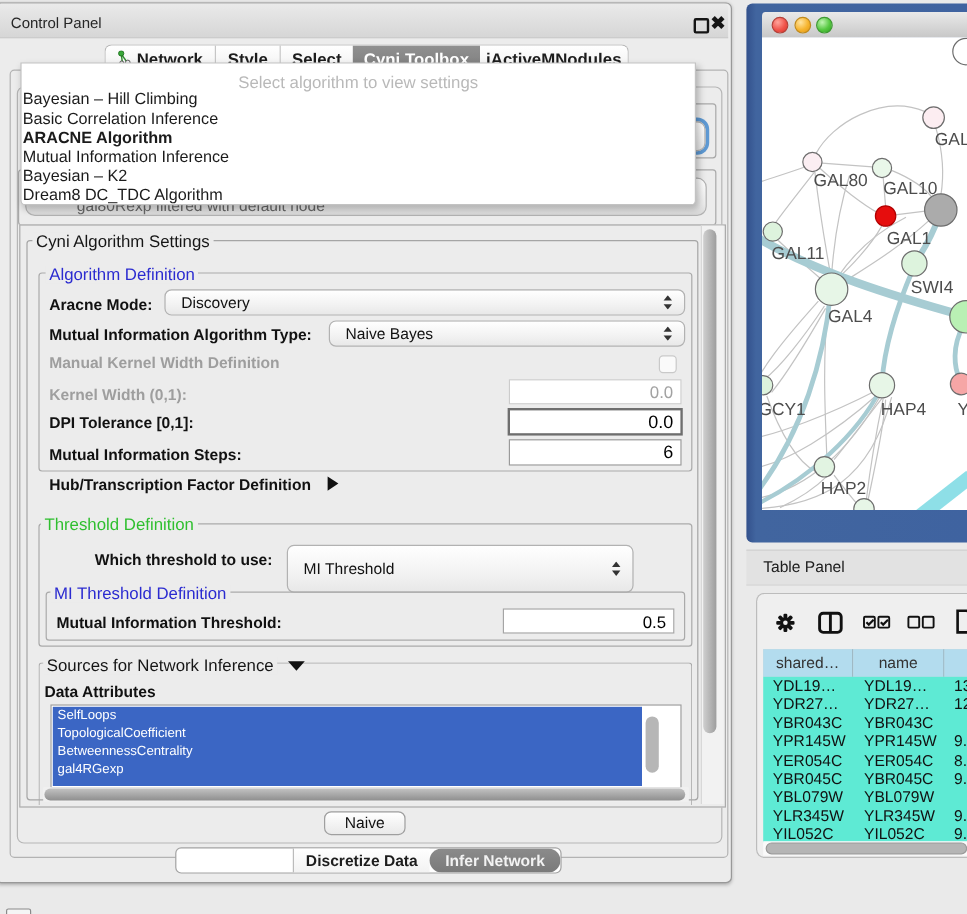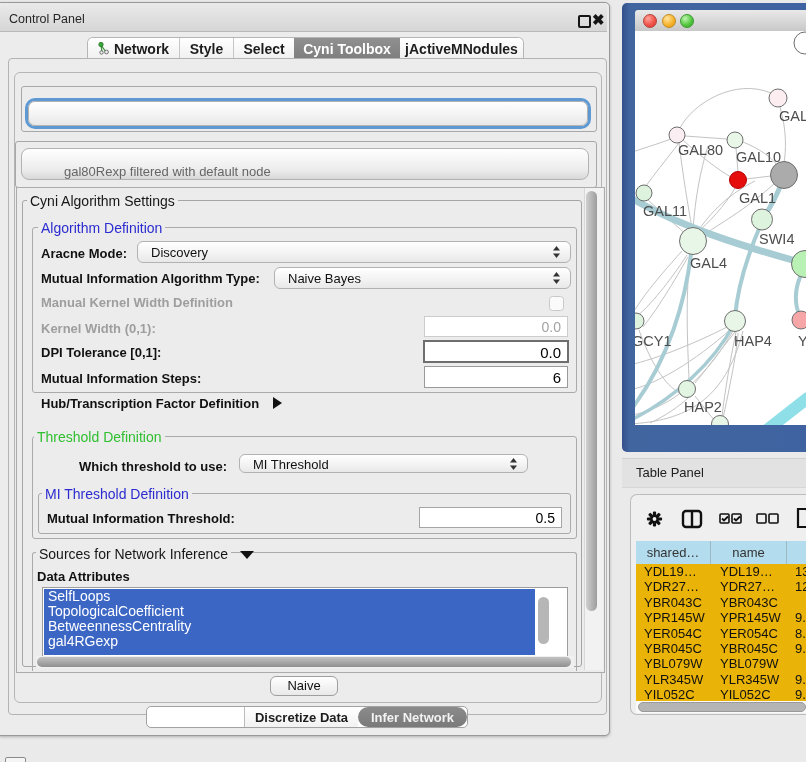--- a/index.html
+++ b/index.html
@@ -100,21 +100,21 @@
       <span>6</span>
     </div>
 
   <div class="lbl abs" style="left:41px;top:396px;">Hub/Transcription Factor Definition</div>
   <div class="abs" style="left:273px;top:397px;width:0;height:0;border-left:9px solid #111;border-top:6px solid transparent;border-bottom:6px solid transparent;"></div>
 
   <div class="gbox" style="left:32px;top:436px;width:543px;height:101px;"></div>
   <div class="gtitle" style="left:34px;top:430px;color:#2fbf2f;">Threshold Definition</div>
 
   <div class="lbl abs" style="left:79px;top:459px;">Which threshold to use:</div>
-  <div class="combo" style="left:239px;top:454px;width:289px;height:19px;">
+  <div class="combo" style="left:239px;top:454px;width:289px;height:40px;">
     <span class="ct">MI Threshold</span>
     <svg class="arr" viewBox="0 0 9 12">
         <path d="M4.5 0 L8 4.5 H1 Z" fill="#333"></path>
         <path d="M4.5 12 L8 7.5 H1 Z" fill="#333"></path>
       </svg>
   </div>
 
   <div class="gbox" style="left:38px;top:493px;width:531px;height:39px;"></div>
   <div class="gtitle" style="left:42px;top:487px;color:#2b2bd0;">MI Threshold Definition</div>
   <div class="lbl abs" style="left:47px;top:511px;">Mutual Information Threshold:</div>
@@ -123,35 +123,39 @@
     </div>
 
   <div class="gbox" style="left:32px;top:552px;width:543px;height:118px;border-bottom:none;border-radius:3px 3px 0 0;"></div>
   <div class="gtitle" style="left:36px;top:547px;color:#161616;">Sources for Network Inference</div>
   <div class="abs" style="left:240px;top:551px;width:0;height:0;border-top:8px solid #111;border-left:7px solid transparent;border-right:7px solid transparent;"></div>
 
   <div class="lbl abs" style="left:37px;top:569px;">Data Attributes</div>
 
   <div class="abs" style="left:42px;top:587px;width:524px;height:68px;border:1px solid #9c9c9c;background:#fff;overflow:hidden;">
     <div style="position:absolute;left:1px;top:1px;width:491px;height:66px;background:#3b66c4;"></div>
-    <div style="position:absolute;left:5px;top:1px;width:480px;color:#fff;font-size:14px;line-height:15.1px;">SelfLoops<br>TopologicalCoefficient<br>BetweennessCentrality<br>gal4RGexp</div>
+    <div style="position:absolute;left:5px;top:1px;width:480px;color:#fff;font-size:11px;line-height:15.1px;">SelfLoops<br>TopologicalCoefficient<br>BetweennessCentrality<br>gal4RGexp</div>
     <div style="position:absolute;left:495px;top:9px;width:11px;height:47px;background:#b6b6b6;border-radius:6px;"></div>
   </div>
 
   <div class="abs" style="left:36px;top:656px;width:538px;height:12px;background:#f0f0f0;"></div>
   <div class="abs" style="left:37px;top:657px;width:534px;height:10px;background:linear-gradient(#c2c2c2,#8f8f8f);border-radius:5px;"></div>
 
   <div class="abs" style="left:270px;top:676px;width:68px;height:20px;background:linear-gradient(#ffffff,#e9e9e9);border:1px solid #9f9f9f;border-radius:6px;box-sizing:border-box;text-align:center;font-size:13px;line-height:18px;color:#111;">Naive</div>
 
   <div class="abs" style="left:146px;top:706px;height:20px;display:flex;border:1px solid #a2a2a2;border-radius:5px;overflow:hidden;background:#fff;font-size:13px;font-weight:bold;color:#1d1d1d;">
     <div style="width:97px;display:flex;align-items:center;justify-content:center;background:linear-gradient(#ffffff,#f2f2f2);margin-top:37px;">Impute Data</div>
     <div style="width:113px;display:flex;align-items:center;justify-content:center;border-left:1px solid #bbb;background:linear-gradient(#ffffff,#f2f2f2);">Discretize Data</div>
     <div style="width:109px;display:flex;align-items:center;justify-content:center;background:linear-gradient(#8b8b8b,#7a7a7a);color:#f2f2f2;border-radius:10px;">Infer Network</div>
   </div>
 
+  <div class="abs" style="left:17px;top:52px;width:561px;height:117px;background:#fff;border:1px solid #c3c3c3;box-shadow:2px 3px 6px rgba(0,0,0,0.25);border-radius:0 0 4px 4px;font-size:14px;color:#1b1b1b;">
+    <div style="position:absolute;top:7px;left:0;width:100%;text-align:center;color:#b9b9b9;">Select algorithm to view settings</div>
+    <div style="position:absolute;top:22px;left:1px;line-height:15.9px;font-size:13.5px;">Bayesian – Hill Climbing<br>Basic Correlation Inference<br><b>ARACNE Algorithm</b><br>Mutual Information Inference<br>Bayesian – K2<br>Dream8 DC_TDC Algorithm</div>
+  </div>
 
   <div class="abs" style="left:5px;top:757px;width:19px;height:16px;background:#f5f5f5;border:1.5px solid #8a8a8a;border-radius:2px;"></div>
 
   <div class="abs" style="left:622px;top:3px;width:184px;height:449px;background:linear-gradient(90deg,#33518c,#41659f 8px,#3f63a0);border-radius:5px 0 0 5px;"></div>
 
   <div class="abs" style="left:635px;top:10px;width:171px;height:21px;background:linear-gradient(#e9e9e9,#c8c8c8);border-bottom:1px solid #9b9b9b;border-radius:3px 0 0 0;"></div>
   <div class="abs" style="left:643px;top:14px;width:14px;height:14px;border-radius:50%;background:radial-gradient(circle at 35% 30%,#ffa49b,#f0544b 55%,#d8352c);border:0.5px solid #b4423a;box-sizing:border-box;"></div>
   <div class="abs" style="left:661.5px;top:14px;width:14px;height:14px;border-radius:50%;background:radial-gradient(circle at 35% 30%,#ffe4a0,#f6b42e 55%,#dd9415);border:0.5px solid #c08b1d;box-sizing:border-box;"></div>
   <div class="abs" style="left:680px;top:14px;width:14px;height:14px;border-radius:50%;background:radial-gradient(circle at 35% 30%,#c0f5b2,#55c840 55%,#2f9d24);border:0.5px solid #3f9a33;box-sizing:border-box;"></div>
 
@@ -266,21 +270,21 @@
       </g>
       <path d="M167 14 h8 l6 6 v12 h-14 z" fill="none" stroke="#111" stroke-width="2.2"></path>
     </svg>
     
     <div style="position:absolute;left:5px;top:46px;width:171px;height:23px;background:#cfcfcf;display:flex;font-size:13px;color:#333;">
       <div style="width:74px;background:#b3dcee;border-right:1px solid #9fb9c4;display:flex;align-items:center;justify-content:center;">shared…</div>
       <div style="width:75px;background:#b3dcee;border-right:1px solid #9fb9c4;display:flex;align-items:center;justify-content:center;">name</div>
       <div style="flex:1;background:#b3dcee;"></div>
     </div>
     
-    <div style="position:absolute;left:5px;top:69px;width:171px;height:138px;background:#eab308;font-size:13px;color:#111;padding-top:3px;box-sizing:border-box;">
+    <div style="position:absolute;left:5px;top:69px;width:171px;height:138px;background:#5eead4;font-size:13px;color:#111;padding-top:3px;box-sizing:border-box;">
       <div style="position:absolute;left:8px;top:0;line-height:15.4px;">YDL19…<br>YDR27…<br>YBR043C<br>YPR145W<br>YER054C<br>YBR045C<br>YBL079W<br>YLR345W<br>YIL052C</div>
       <div style="position:absolute;left:84px;top:0;line-height:15.4px;">YDL19…<br>YDR27…<br>YBR043C<br>YPR145W<br>YER054C<br>YBR045C<br>YBL079W<br>YLR345W<br>YIL052C</div>
       <div style="position:absolute;left:159px;top:0;line-height:15.4px;">13<br>12<br>&nbsp;<br>9.<br>8.<br>9.<br>&nbsp;<br>9.<br>9.</div>
     </div>
     
     <div style="position:absolute;left:5px;top:206px;width:171px;height:12px;background:#fafafa;"></div>
     <div style="position:absolute;left:7px;top:207px;width:168px;height:10px;background:#b5b5b5;border:1px solid #9a9a9a;border-radius:5px;box-sizing:border-box;"></div>
   </div>
 
 </div>

